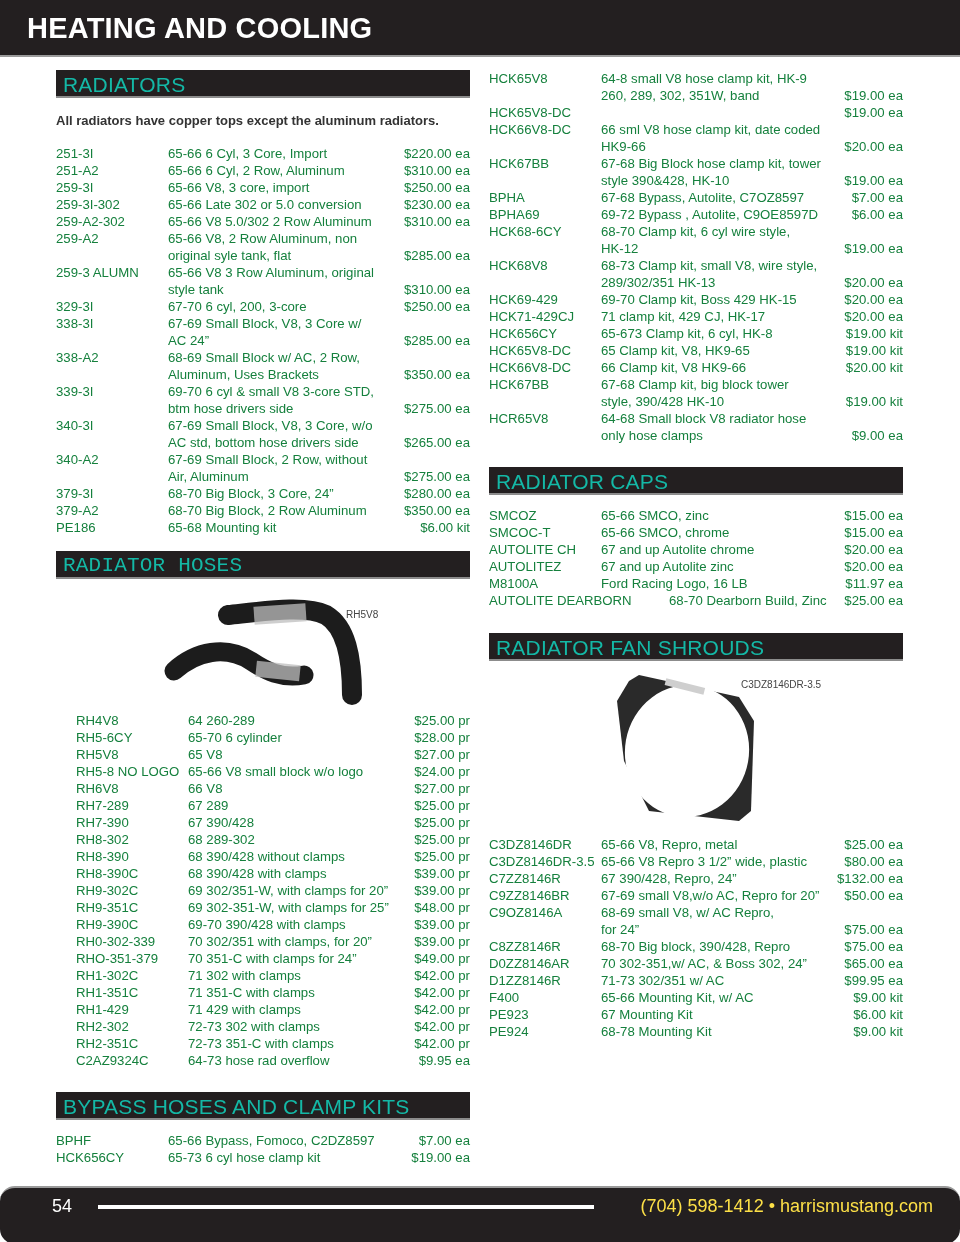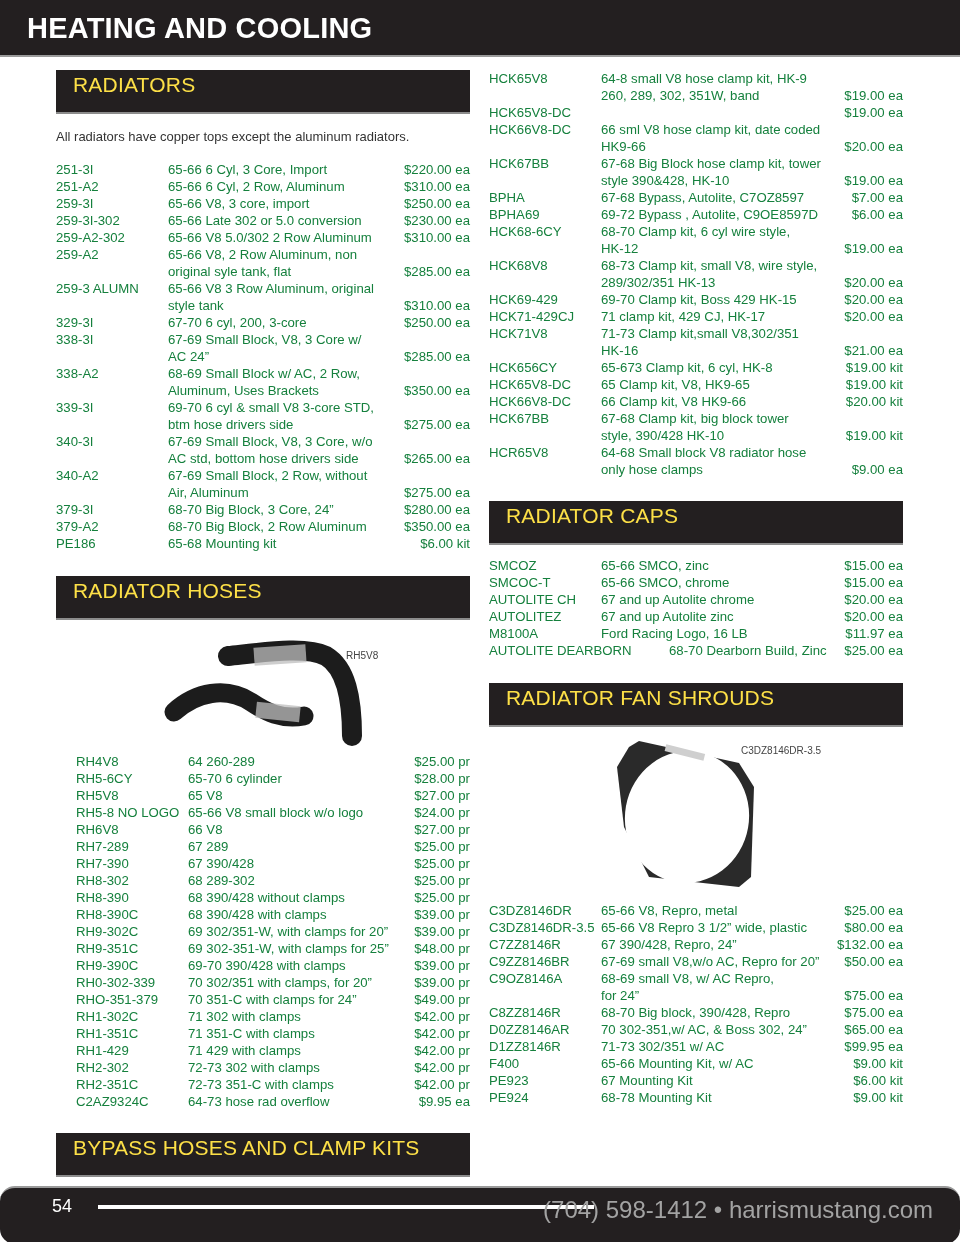--- a/index.html
+++ b/index.html
@@ -6,37 +6,37 @@
   html, body { width: 960px; height: 1242px; background: #ffffff; overflow: hidden; }
   body { position: relative; font-family: "Liberation Sans", "DejaVu Sans", sans-serif; color: #222; }
 
   .page-header { position: absolute; left: 0; top: 0; width: 960px; height: 57px; background: #231f20; border-bottom: 2px solid #9a9a9a; padding-left: 38px; }
   .page-header h1 { position: absolute; left: 27px; top: 12px; font-size: 29px; font-weight: bold; color: #ffffff; letter-spacing: 0.2px; }
 
   .col { position: absolute; }
   .col-left { left: 56px; top: 70px; width: 414px; }
   .col-right { left: 489px; top: 70px; width: 414px; }
 
-  .section-bar { background: #231f20; color: #fde047; height: 44px; font-size: 21px; line-height: 30px; padding-left: 17px; border-bottom: 2px solid #8c8c8c; letter-spacing: 0.2px; }
-
-  .note { font-size: 13px; color: #333; margin-top: 15px; margin-bottom: 17px; }
+  .section-bar { background: #231f20; color: #14b8a6; height: 28px; font-size: 21px; line-height: 30px; padding-left: 7px; border-bottom: 2px solid #8c8c8c; letter-spacing: 0.2px; }
+
+  .note { font-size: 13px; color: #333; margin-top: 15px; margin-bottom: 17px; font-weight: bold; }
 
   .rows { font-size: 13.2px; line-height: 17px; color: #15803d; }
   .row { display: grid; grid-template-columns: 112px 1fr auto; }
   .row .pn { white-space: nowrap; }
   .row .desc { white-space: pre-line; }
   .row .price { text-align: right; align-self: end; white-space: nowrap; }
 
   .photo-area { position: relative; height: 128px; }
   .caption { position: absolute; font-size: 10px; color: #444; }
 
   .page-footer { position: absolute; left: 0; top: 1186px; width: 960px; height: 58px; background: #231f20; border-top: 2px solid #9a9a9a; border-radius: 15px; }
   .page-footer .pg { position: absolute; left: 52px; top: 8px; color: #fff; font-size: 18px; }
   .page-footer .rule { position: absolute; left: 98px; top: 17px; width: 496px; height: 4px; background: #fff; }
-  .page-footer .contact { position: absolute; right: 27px; top: 8px; color: #a3a3a3; font-size: 24px; }
+  .page-footer .contact { position: absolute; right: 27px; top: 8px; color: #fde047; font-size: 18px; }
 </style>
 </head>
 <body>
 
 <header class="page-header">
   <h1>HEATING AND COOLING</h1>
 </header>
 
 <div class="col col-left">
   <div class="section-bar">RADIATORS</div>
@@ -124,21 +124,21 @@
         <span class="desc">68-70 Big Block, 2 Row Aluminum</span>
         <span class="price">$350.00 ea</span>
       </div>
       <div class="row">
         <span class="pn">PE186</span>
         <span class="desc">65-68 Mounting kit</span>
         <span class="price">$6.00 kit</span>
       </div>
     </div>
 
-  <div class="section-bar" style="margin-top:24px;">RADIATOR HOSES</div>
+  <div class="section-bar" style="margin-top:15px;font-family:Liberation Mono, monospace;">RADIATOR HOSES</div>
   <div class="photo-area">
     <svg width="414" height="128" viewBox="0 0 414 128">
       <path d="M172 36 C210 32 250 26 270 36 C290 48 296 78 296 116" stroke="#1c1c1c" stroke-width="20" fill="none" stroke-linecap="round"></path>
       <rect x="198" y="26" width="52" height="18" fill="#bdbdbd" opacity="0.75" transform="rotate(-4 224 35)"></rect>
       <path d="M118 92 C140 72 170 66 195 82 C210 92 225 100 248 96" stroke="#1c1c1c" stroke-width="19" fill="none" stroke-linecap="round"></path>
       <rect x="200" y="84" width="44" height="16" fill="#bdbdbd" opacity="0.75" transform="rotate(6 222 92)"></rect>
     </svg>
     <span class="caption" style="left:290px; top:30px;">RH5V8</span>
   </div>
   <div class="rows" style="margin-top:5px;margin-left:20px;">
@@ -314,26 +314,20 @@
         <span class="pn">HCK69-429</span>
         <span class="desc">69-70 Clamp kit, Boss 429 HK-15</span>
         <span class="price">$20.00 ea</span>
       </div>
       <div class="row">
         <span class="pn">HCK71-429CJ</span>
         <span class="desc">71 clamp kit, 429 CJ, HK-17</span>
         <span class="price">$20.00 ea</span>
       </div>
       <div class="row">
-        <span class="pn">HCK71V8</span>
-        <span class="desc">71-73 Clamp kit,small V8,302/351
-HK-16</span>
-        <span class="price">$21.00 ea</span>
-      </div>
-      <div class="row">
         <span class="pn">HCK656CY</span>
         <span class="desc">65-673 Clamp kit, 6 cyl, HK-8</span>
         <span class="price">$19.00 kit</span>
       </div>
       <div class="row">
         <span class="pn">HCK65V8-DC</span>
         <span class="desc">65 Clamp kit, V8, HK9-65</span>
         <span class="price">$19.00 kit</span>
       </div>
       <div class="row">

